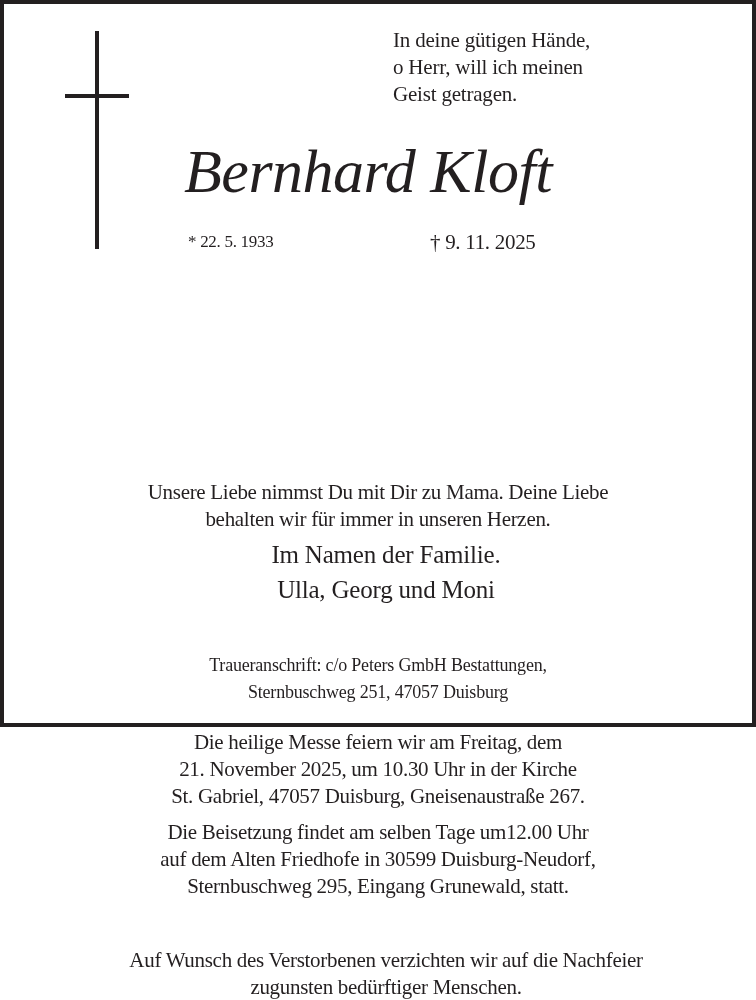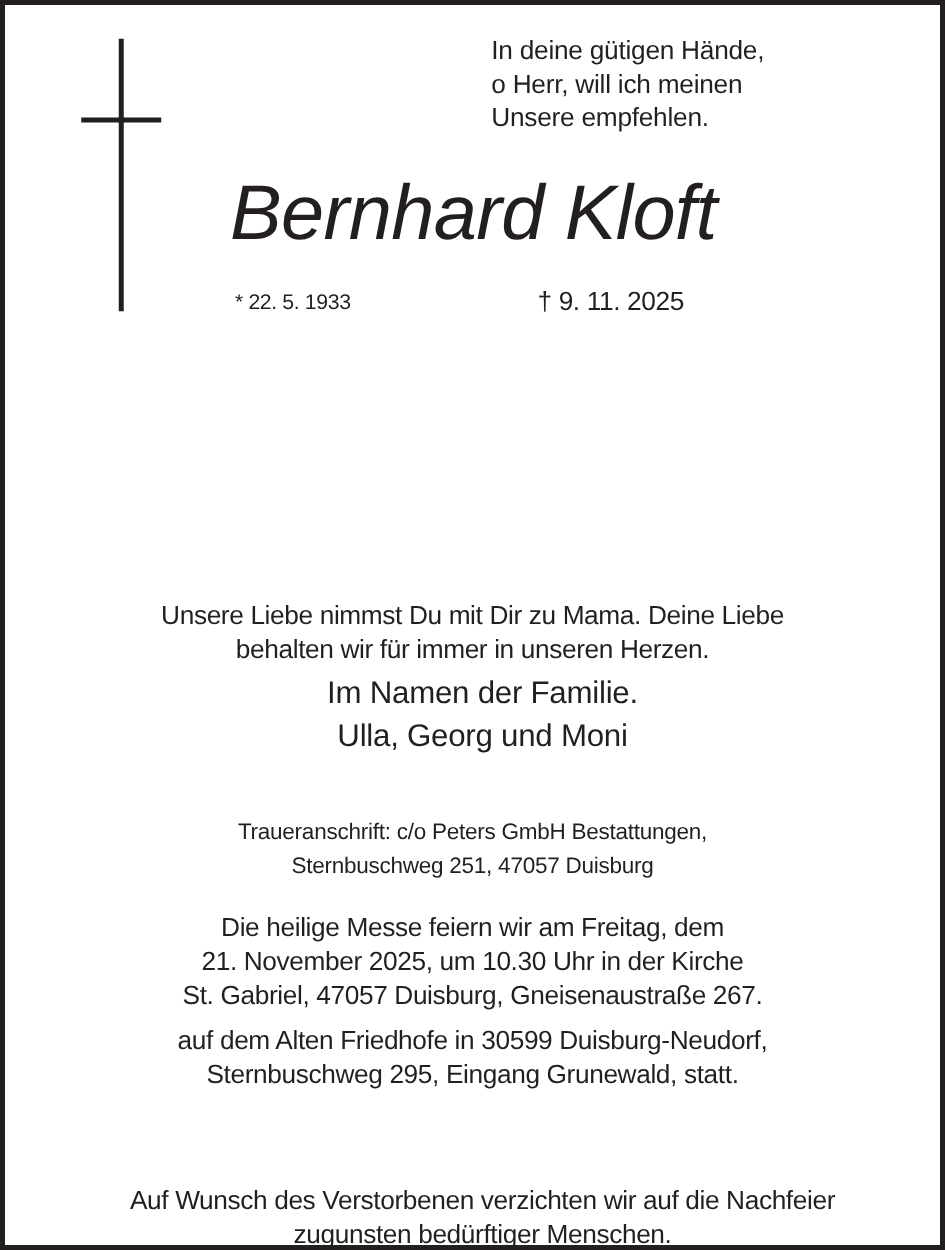--- a/index.html
+++ b/index.html
@@ -1,24 +1,24 @@
 <!DOCTYPE html>
 <html><head>
 <meta charset="utf-8">
 <style>
   html, body { margin: 0; padding: 0; background: #ffffff; }
   body { width: 756px; height: 1000px; overflow: hidden; }
   .page {
     position: relative;
-    width: 756px; height: 1000px;
+    width: 756px; height: 727px;
     box-sizing: border-box;
     border: 4px solid #231f20;
     background: #ffffff;
     color: #231f20;
-    font-family: Liberation Sans, sans-serif;
+    font-family: Liberation Serif, serif;
   }
   .cross-v {
     position: absolute; left: 91px; top: 27px;
     width: 4px; height: 218px; background: #231f20;
   }
   .cross-h {
     position: absolute; left: 61px; top: 90px;
     width: 64px; height: 4px; background: #231f20;
   }
   .verse {
@@ -66,21 +66,21 @@
 <div class="page">
 
   <div>
     <div class="cross-v"></div>
     <div class="cross-h"></div>
   </div>
 
   <div class="verse">
     <div>In deine gütigen Hände,</div>
     <div>o Herr, will ich meinen</div>
-    <div>Unsere empfehlen.</div>
+    <div>Geist getragen.</div>
   </div>
 
   <div class="name">Bernhard Kloft</div>
   <div class="born">* 22. 5. 1933</div>
   <div class="died">† 9. 11. 2025</div>
 
 
   <div class="block body-text p2">
     <div>Unsere Liebe nimmst Du mit Dir zu Mama. Deine Liebe</div>
     <div>behalten wir für immer in unseren Herzen.</div>
@@ -96,20 +96,21 @@
     <div>Sternbuschweg 251, 47057 Duisburg</div>
   </div>
 
   <div class="block body-text p3">
     <div>Die heilige Messe feiern wir am Freitag, dem</div>
     <div>21. November 2025, um 10.30 Uhr in der Kirche</div>
     <div>St. Gabriel, 47057 Duisburg, Gneisenaustraße 267.</div>
   </div>
 
   <div class="block body-text p4">
+    <div>Die Beisetzung findet am selben Tage um12.00 Uhr</div>
     <div>auf dem Alten Friedhofe in 30599 Duisburg-Neudorf,</div>
     <div>Sternbuschweg 295, Eingang Grunewald, statt.</div>
   </div>
 
   <div class="block body-text p5">
     <div>Auf Wunsch des Verstorbenen verzichten wir auf die Nachfeier</div>
     <div>zugunsten bedürftiger Menschen.</div>
   </div>
 
 </div>

